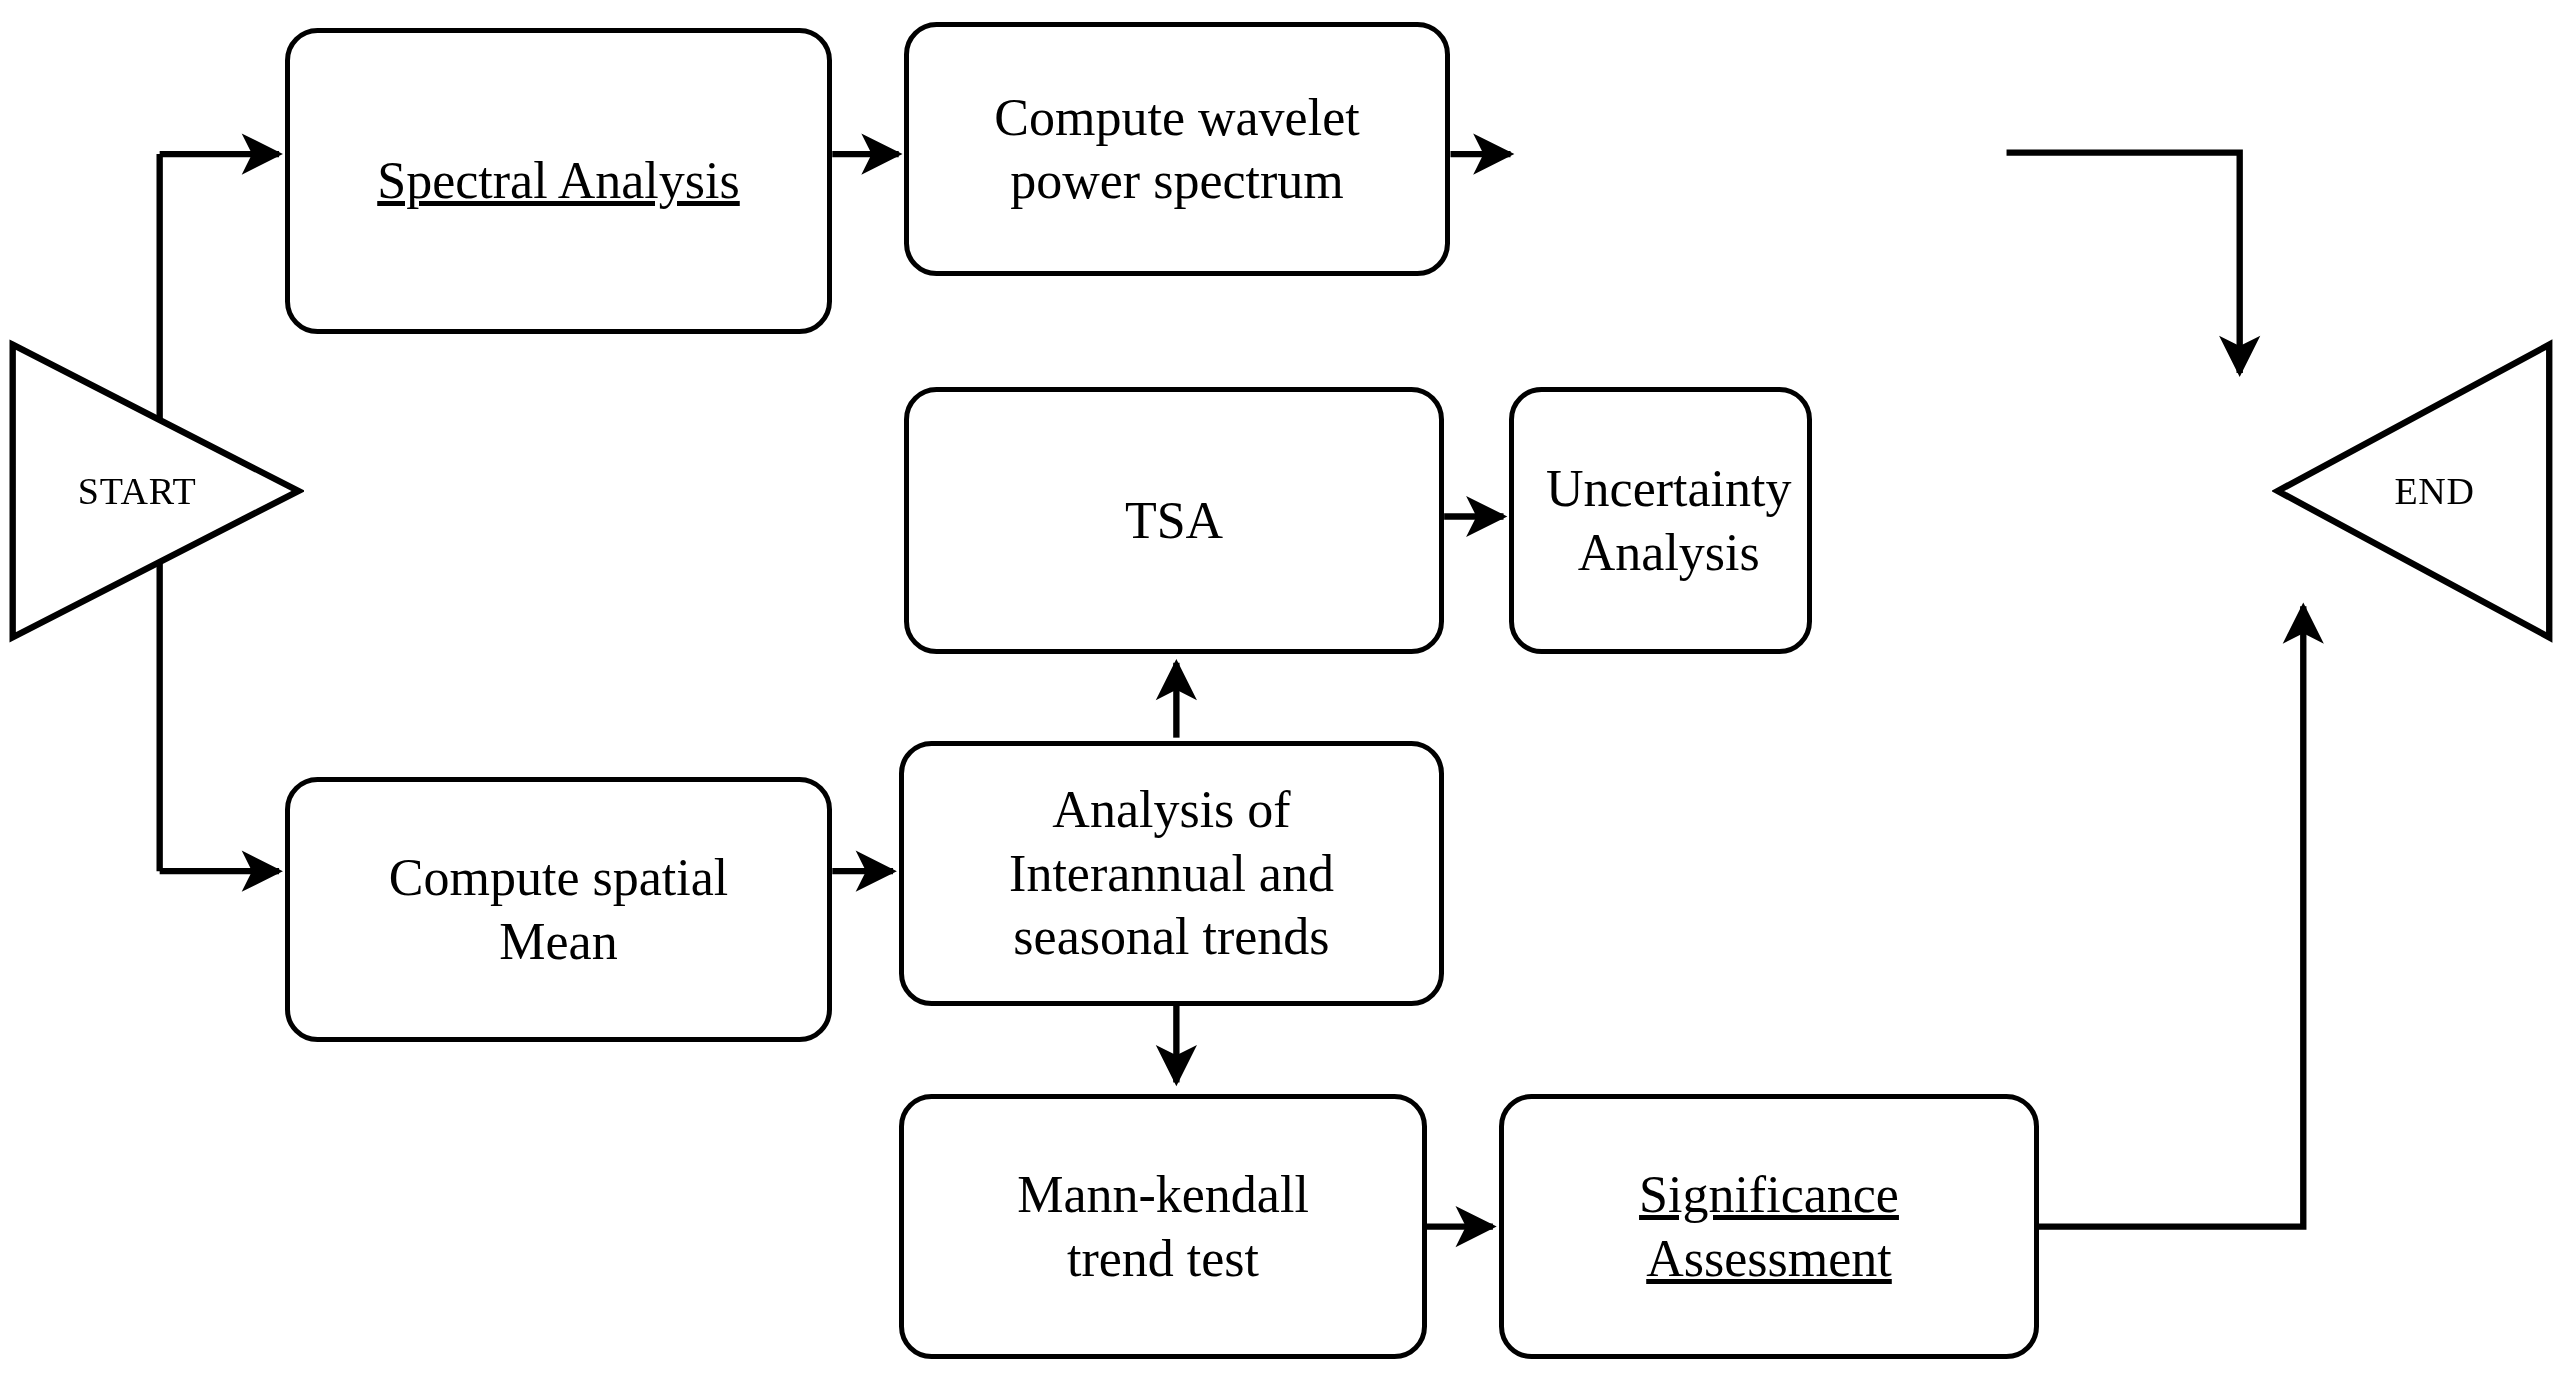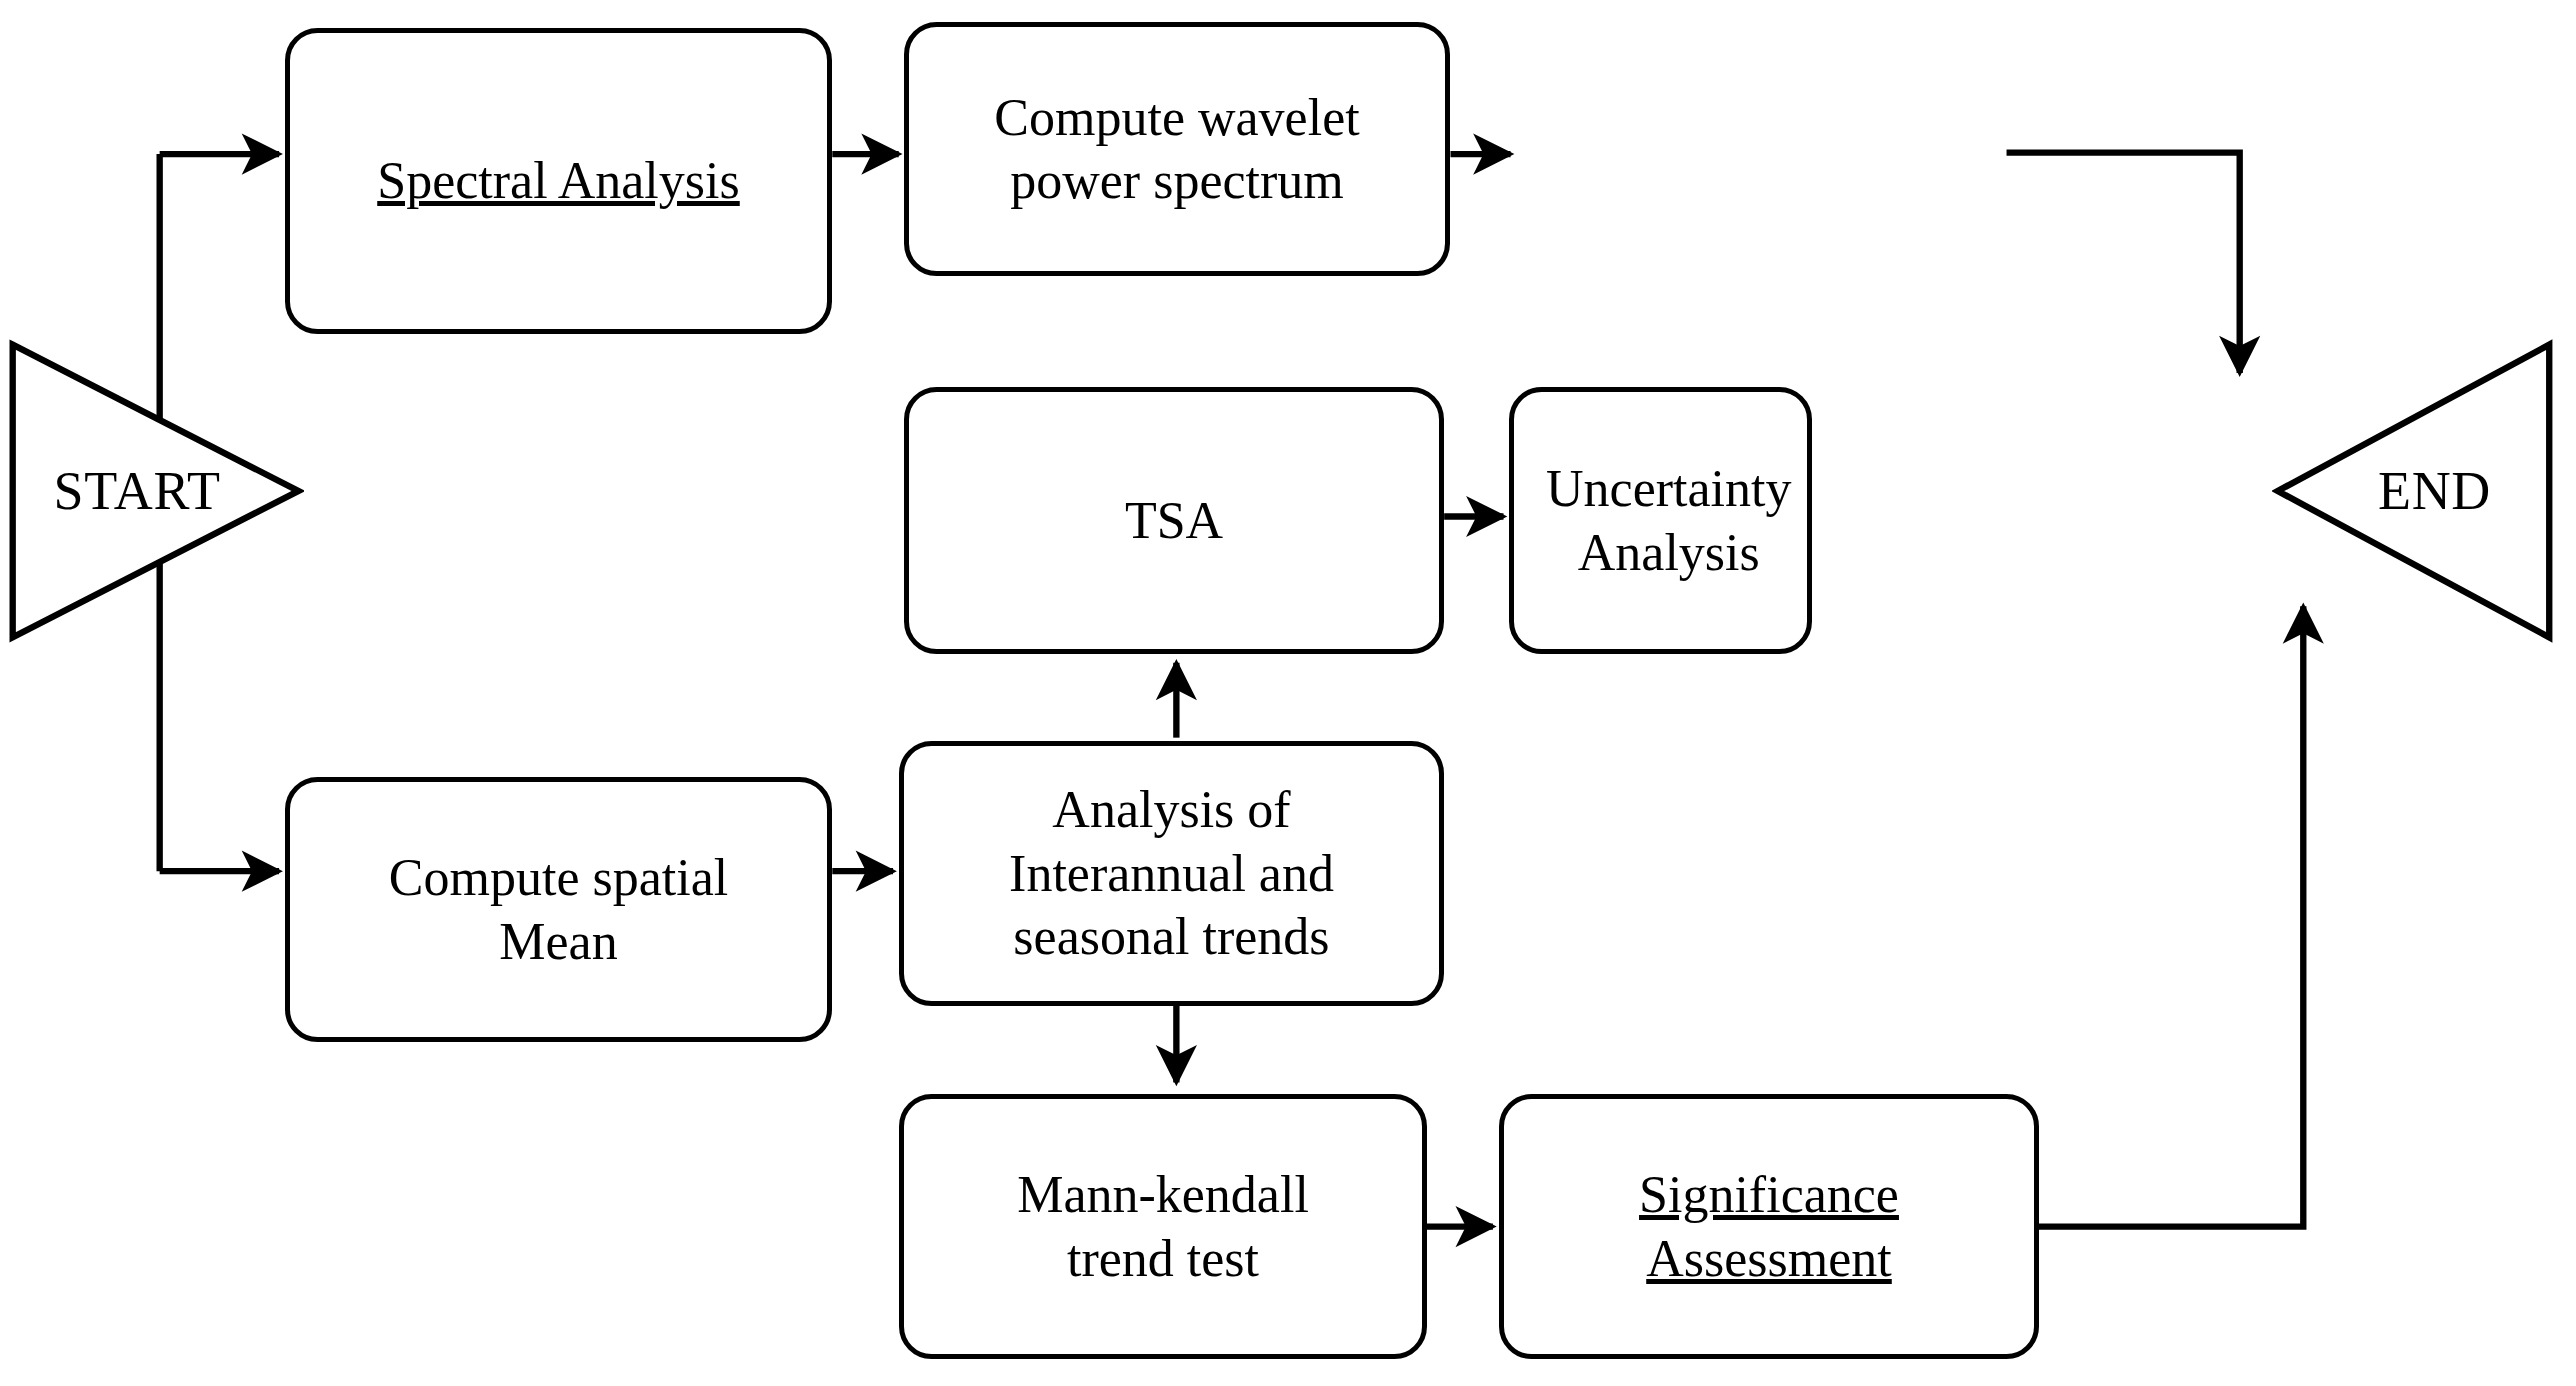--- a/index.html
+++ b/index.html
@@ -26,21 +26,21 @@
     line-height:1.22;
     padding:0 15.5px;
   }
   .node span{display:block;}
   .terminator{
     position:absolute;
     display:flex;
     align-items:center;
     justify-content:center;
     color:#000000;
-    font-size:54px;
+    font-size:38px;
     letter-spacing:0.7px;
     pointer-events:none;
   }
   .tri-svg{position:absolute;left:0;top:0;}
   .term-label{position:relative;z-index:2;}
 </style>
 </head>
 <body>
 
 <div id="stage">

